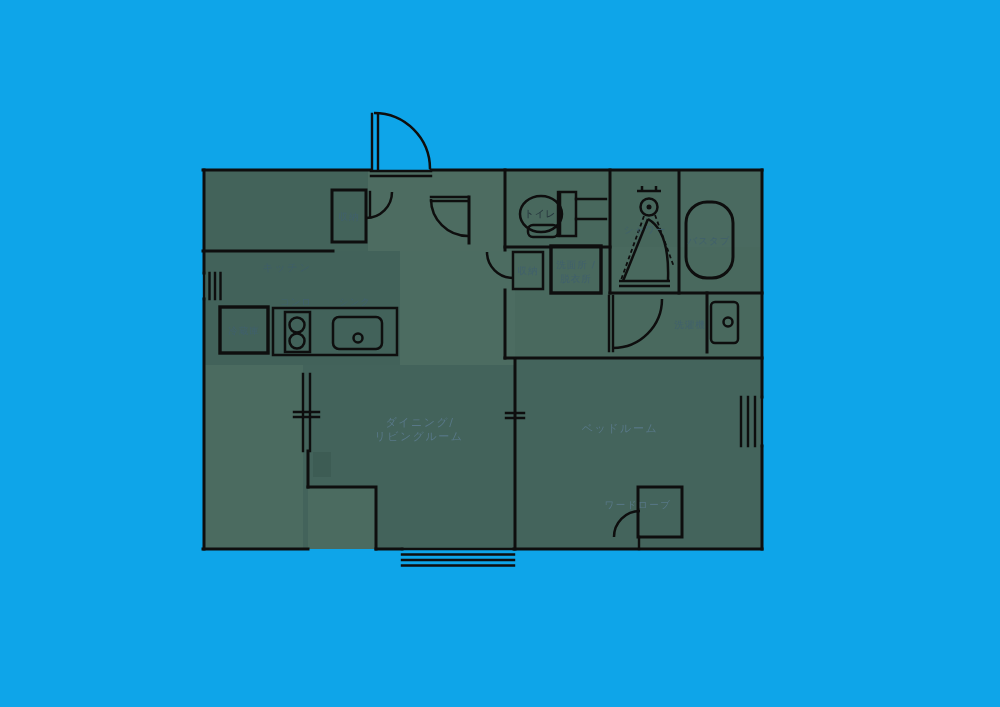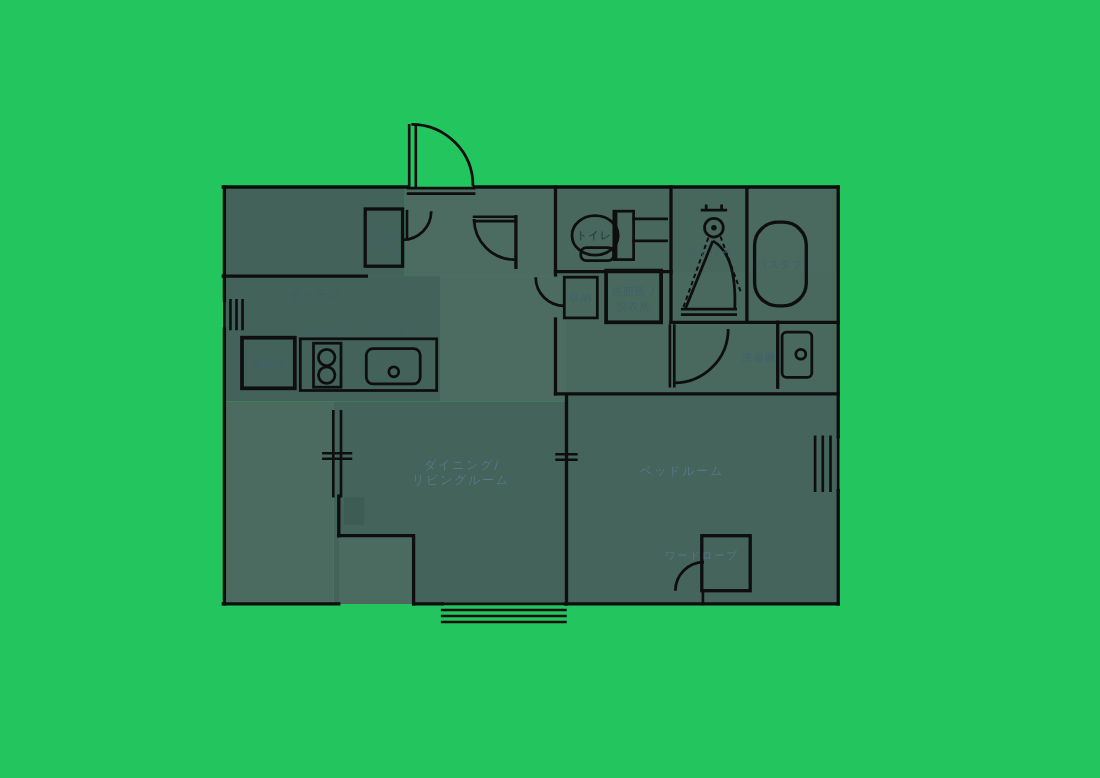--- a/index.html
+++ b/index.html
@@ -1,16 +1,16 @@
 <!DOCTYPE html>
 <html><head>
 <meta charset="utf-8">
 <style>
   html,body{margin:0;padding:0;background:#4b6b5f;}
-  #canvas{position:relative;width:1000px;height:707px;background:#22c55e;overflow:hidden;
+  #canvas{position:relative;width:1000px;height:707px;background:#0ea5e9;overflow:hidden;
           font-family:"DejaVu Sans",sans-serif;}
   svg{display:block}
   .wall{stroke:#0e0e0e;stroke-width:3;fill:none;stroke-linecap:square;}
   .wall-thin{stroke:#0e0e0e;stroke-width:2.4;fill:none;stroke-linecap:square;}
   .fixture{stroke:#0e0e0e;stroke-width:2.5;fill:none;}
   .fixture-bold{stroke:#0e0e0e;stroke-width:3.4;fill:none;}
   .dashed{stroke:#0e0e0e;stroke-width:1.8;fill:none;stroke-dasharray:4 3;}
   .room-label{fill:#587888;font-size:11px;letter-spacing:1.5px;text-anchor:middle;}
   .fx-label{fill:#40606c;font-size:9.5px;letter-spacing:1px;text-anchor:middle;}
   .fx-label-lg{fill:#3f5e68;font-size:10.5px;letter-spacing:1.5px;text-anchor:middle;}

